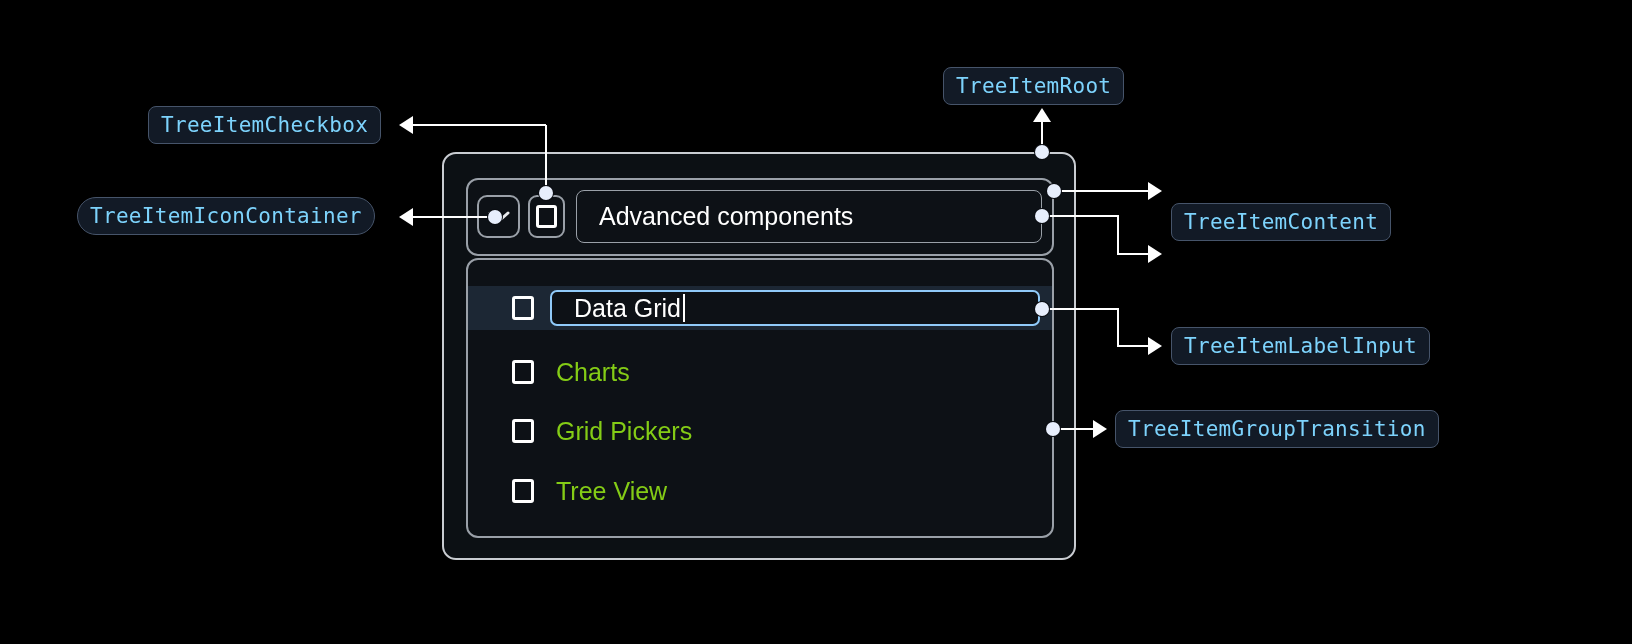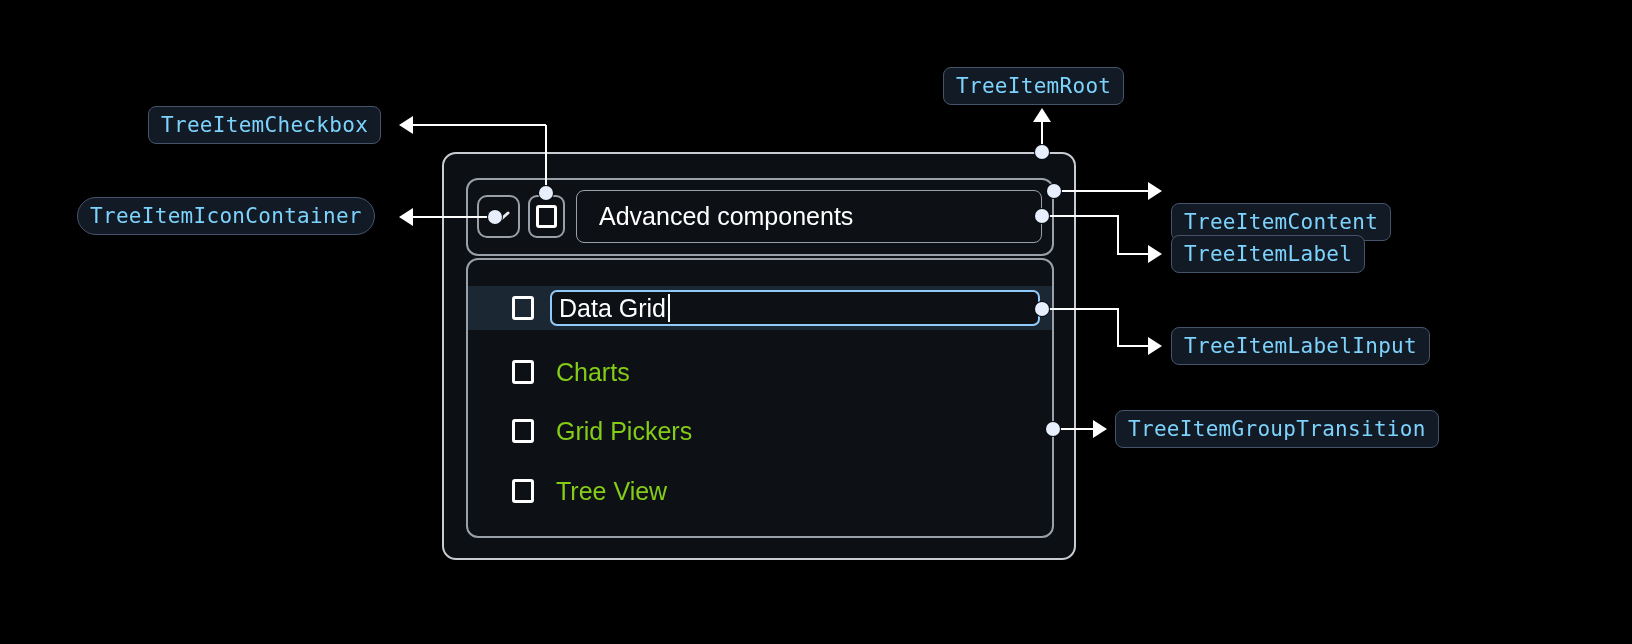--- a/index.html
+++ b/index.html
@@ -200,21 +200,21 @@
     margin-left: 16px;
     flex: 1 1 auto;
     margin-right: 12px;
     height: 36px;
     box-sizing: border-box;
     border: 2px solid #90caf9;
     border-radius: 7px;
     background: #0d1116;
     display: flex;
     align-items: center;
-    padding-left: 7px;
+    padding-left: 22px;
     position: relative;
   }
   .row-input .txt {
     color: #ffffff;
     font-size: 25px;
     white-space: nowrap;
   }
   .caret {
     display: inline-block;
     width: 2px;
@@ -318,19 +318,18 @@
   <div class="dot" style="left:1046px; top:422px;"></div>
 
   <div class="badge" style="left:148px; top:106px;">TreeItemCheckbox</div>
 
   <div class="badge" style="left:77px; top:197px;border-radius:19px;">TreeItemIconContainer</div>
 
   <div class="badge" style="left:943px; top:67px;">TreeItemRoot</div>
 
   <div class="badge" style="left:1171px; top:178px;margin-top:25px;">TreeItemContent</div>
 
-  <div class="badge" style="left:1171px; top:235px;">TreeItemLabel</div>
 
   <div class="badge" style="left:1171px; top:327px;">TreeItemLabelInput</div>
 
   <div class="badge" style="left:1115px; top:410px;">TreeItemGroupTransition</div>
 
 </div>
 
 </body></html>

